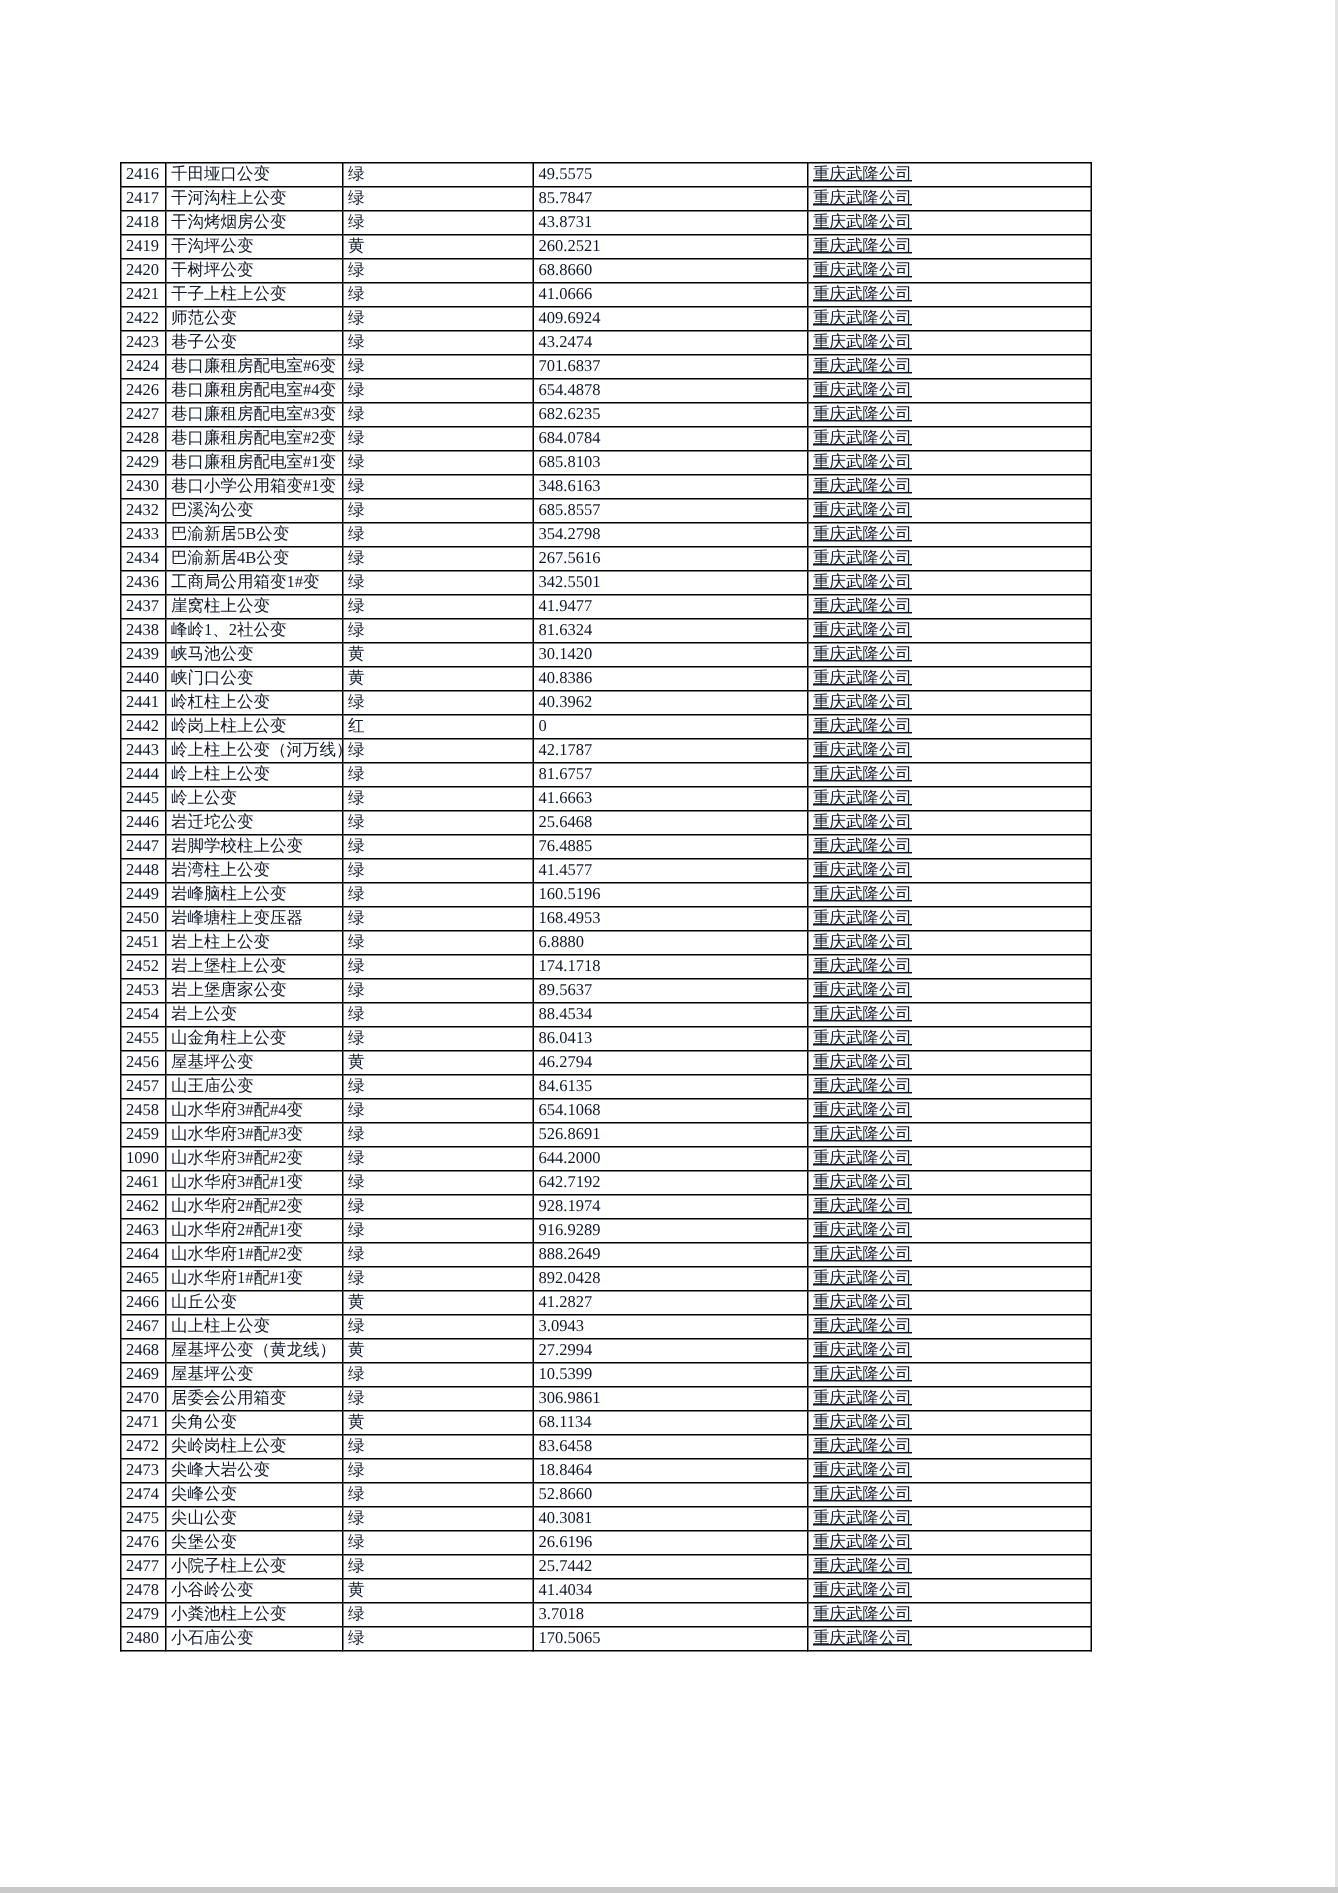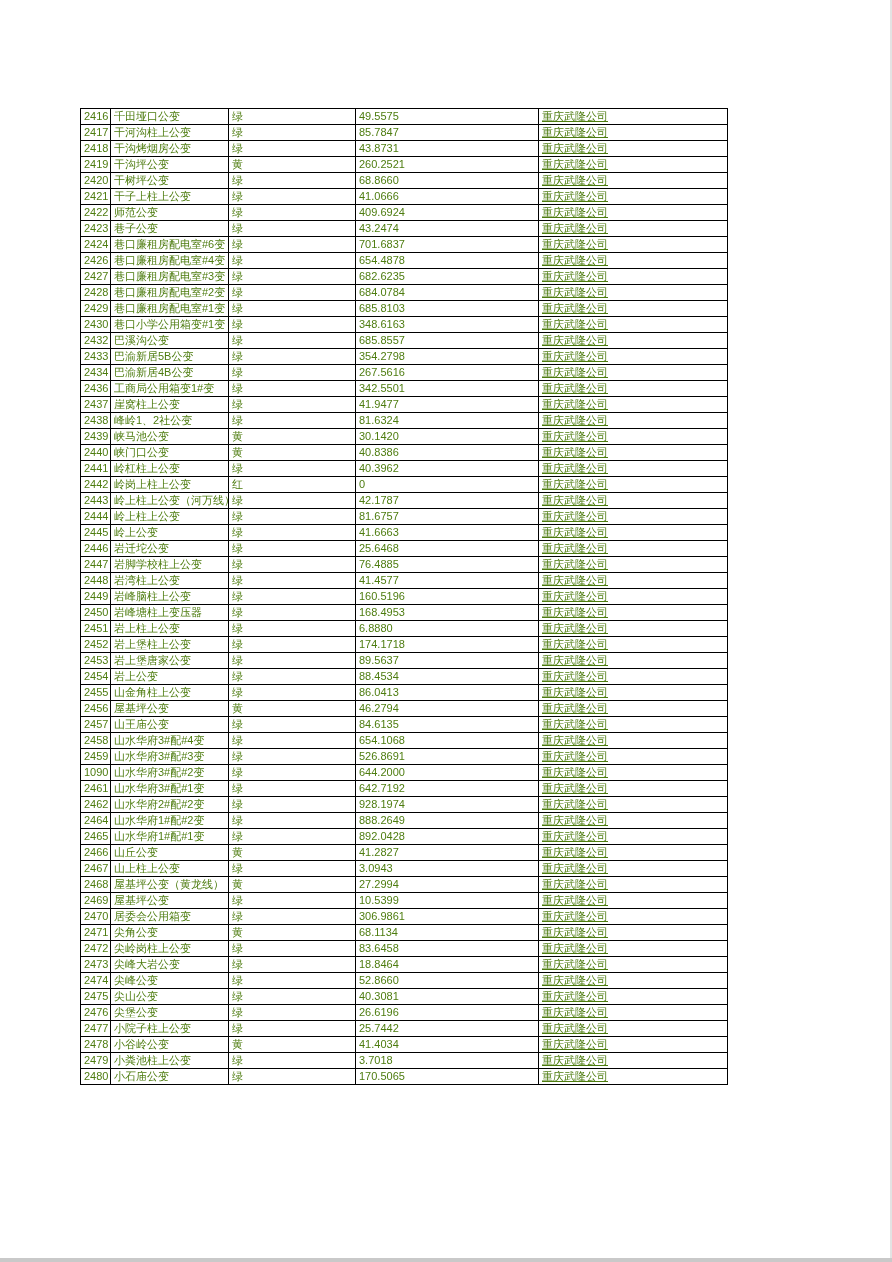--- a/index.html
+++ b/index.html
@@ -6,22 +6,22 @@
     margin: 0;
     padding: 0;
     background: #ffffff;
   }
   .page {
     position: relative;
     width: 892px;
     height: 1262px;
     background: #ffffff;
     overflow: hidden;
-    font-family: Liberation Sans, sans-serif;
-    color: #4d7c0f;
+    font-family: Liberation Serif, serif;
+    color: #0f172a;
   }
   table.sheet {
     position: absolute;
     left: 80px;
     top: 108px;
     border-collapse: collapse;
     table-layout: fixed;
     width: 647px;
   }
   table.sheet td {
@@ -375,20 +375,27 @@
     <td class="c-company">重庆武隆公司</td>
   </tr>
         <tr>
     <td class="c-id">2462</td>
     <td class="c-name">山水华府2#配#2变</td>
     <td class="c-status">绿</td>
     <td class="c-value">928.1974</td>
     <td class="c-company">重庆武隆公司</td>
   </tr>
         <tr>
+    <td class="c-id">2463</td>
+    <td class="c-name">山水华府2#配#1变</td>
+    <td class="c-status">绿</td>
+    <td class="c-value">916.9289</td>
+    <td class="c-company">重庆武隆公司</td>
+  </tr>
+        <tr>
     <td class="c-id">2464</td>
     <td class="c-name">山水华府1#配#2变</td>
     <td class="c-status">绿</td>
     <td class="c-value">888.2649</td>
     <td class="c-company">重庆武隆公司</td>
   </tr>
         <tr>
     <td class="c-id">2465</td>
     <td class="c-name">山水华府1#配#1变</td>
     <td class="c-status">绿</td>

